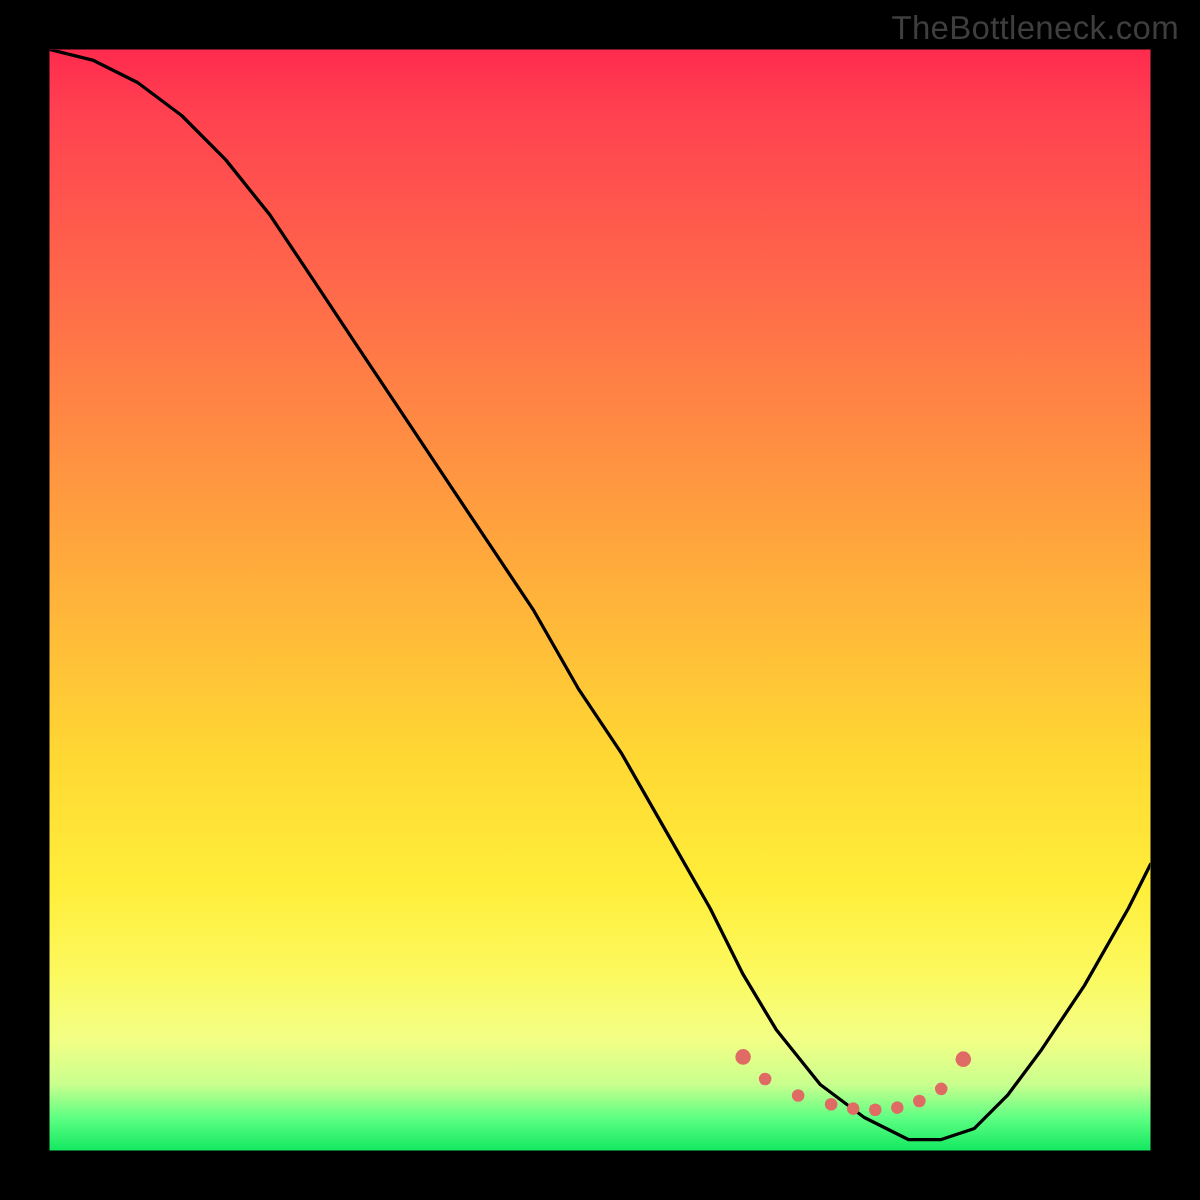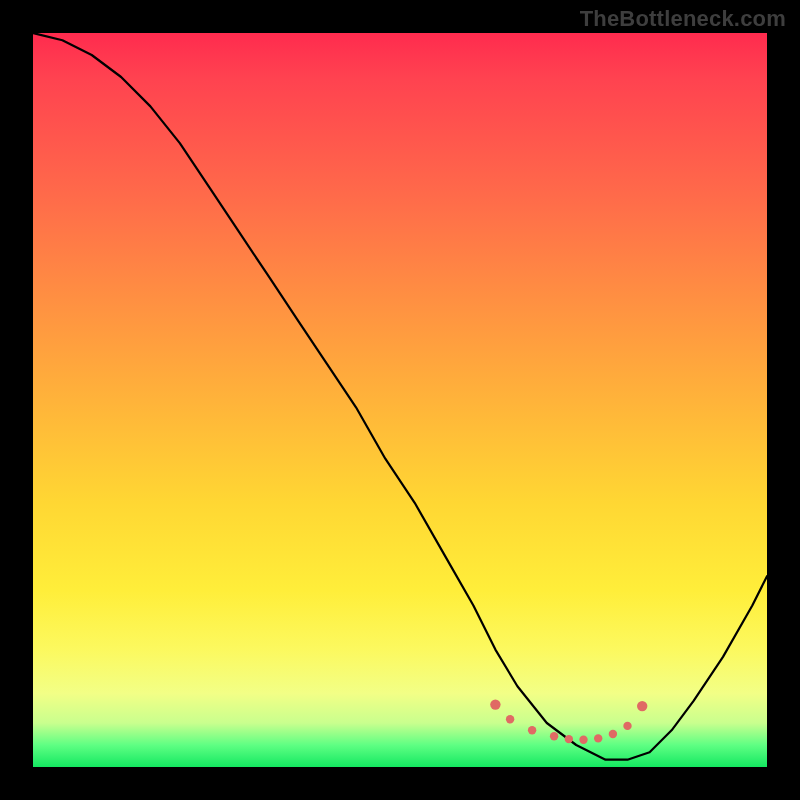--- a/index.html
+++ b/index.html
@@ -9,21 +9,21 @@
     width: 800px;
     height: 800px;
     background: #000;
   }
   .watermark {
     position: absolute;
     top: 6px;
     right: 14px;
     font-family: Arial, Helvetica, sans-serif;
     font-size: 22px;
-    font-weight: 700;
+    font-weight: 400;
     color: #3e3e3e;
     letter-spacing: 0.2px;
     z-index: 5;
   }
   .plot {
     position: absolute;
     left: 33px;
     top: 33px;
     width: 734px;
     height: 734px;

